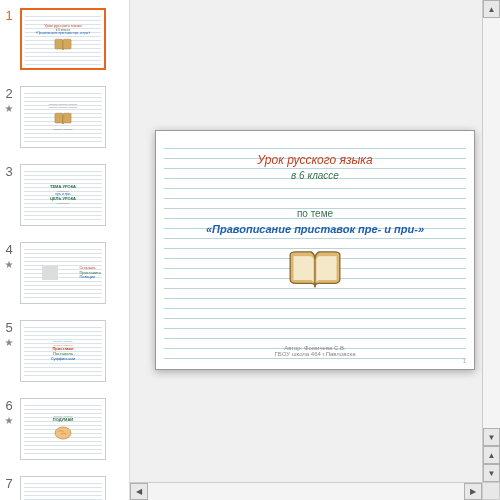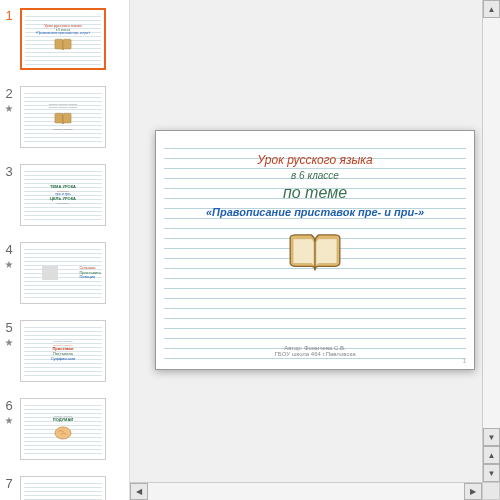--- a/index.html
+++ b/index.html
@@ -130,24 +130,24 @@
     font-style: italic;
     margin-bottom: 3px;
   }
   .slide-title-2 {
     font-size: 10px;
     color: #3a7050;
     font-style: italic;
     margin-bottom: 3px;
   }
   .slide-title-3 {
-    font-size: 16px;
+    font-size: 10px;
     color: #3a7050;
-    font-style: italic;
     margin-bottom: 4px;
+    margin-top: 24px;
   }
   .slide-topic {
     font-size: 11px;
     color: #2060b0;
     font-weight: bold;
     font-style: italic;
     margin-bottom: 14px;
   }
   .book-icon {
     width: 58px;

